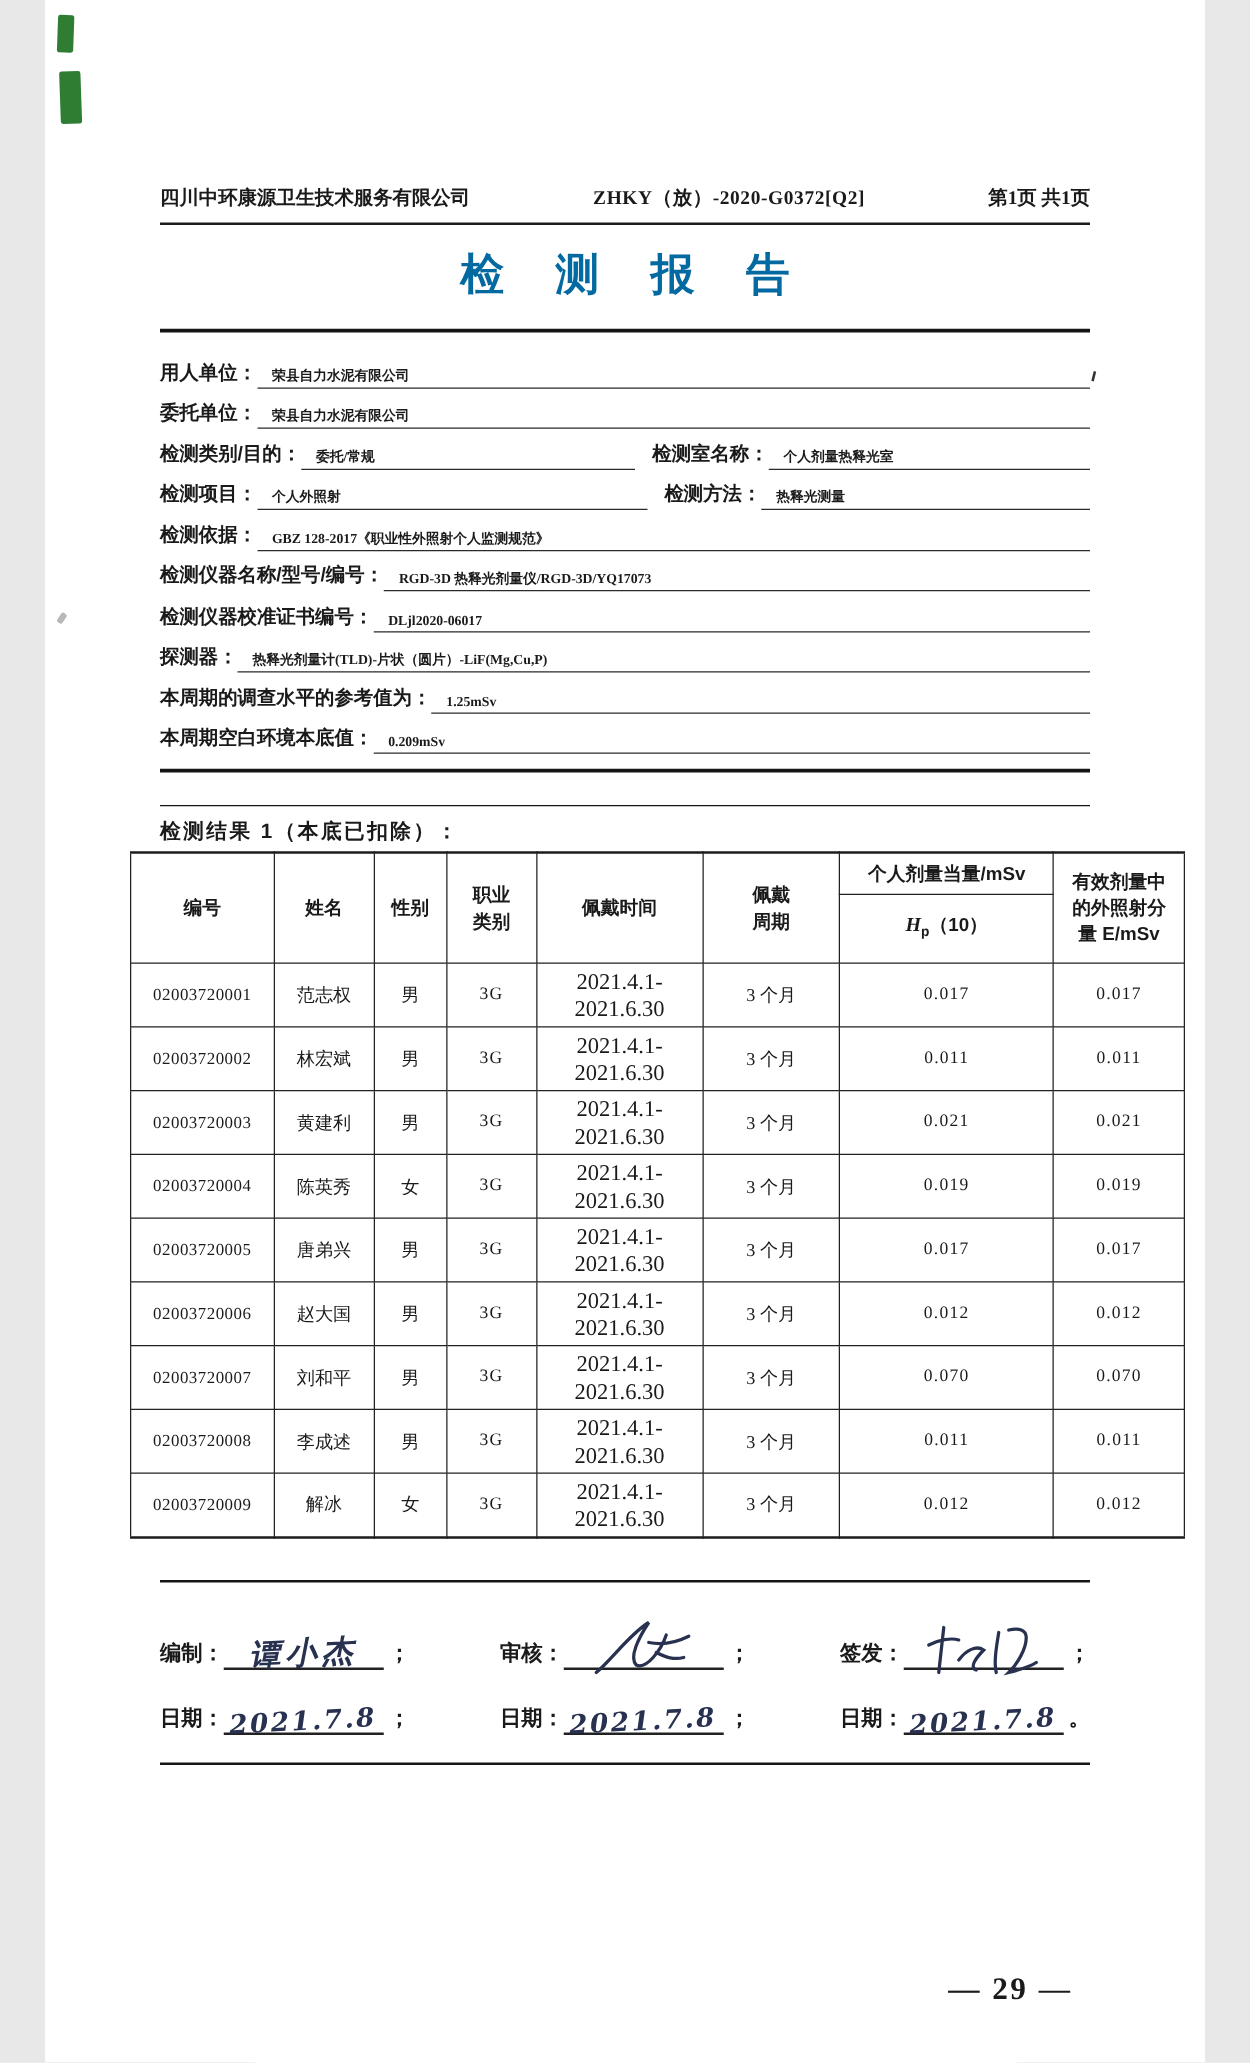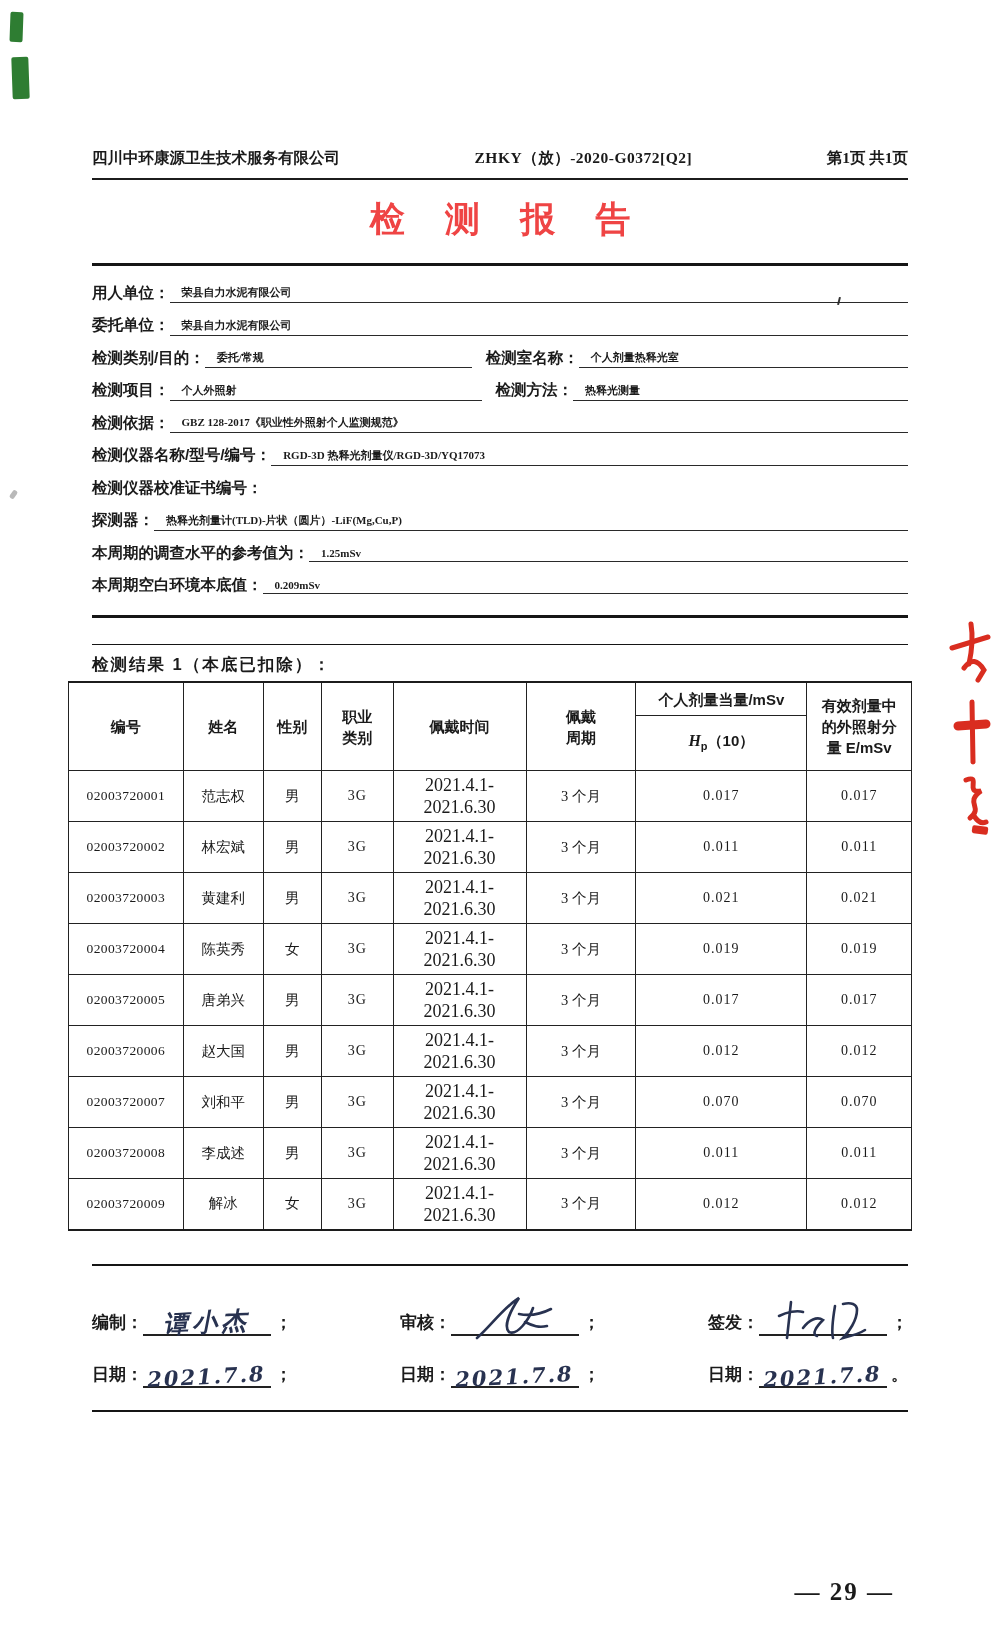--- a/index.html
+++ b/index.html
@@ -1,47 +1,47 @@
 <!DOCTYPE html>
 <html><head>
 <meta charset="utf-8">
 <style>
   html,body{margin:0;padding:0;background:#e8e8e8;}
   .page{
-    position:relative;width:1000px;height:1650px;background:#ffffff;
+    position:relative;width:928px;height:1650px;background:#ffffff;
     margin:0 auto;overflow:hidden;
     font-family:"Liberation Serif","DejaVu Serif",serif;
     color:#1a1a1a;
   }
   .content{position:absolute;left:92px;right:92px;top:0;}
 
   
   .header-row{
     display:flex;justify-content:space-between;align-items:flex-end;
     margin-top:148px;padding-bottom:9px;border-bottom:2px solid #1c1c1c;
     font-size:15.5px;font-weight:600;
   }
   .header-row .mid{letter-spacing:.5px;}
 
   .report-title{
     text-align:center;margin-top:16px;
-    font-family:Liberation Serif, serif;
+    font-family:Liberation Sans, sans-serif;
     font-size:35px;font-weight:800;letter-spacing:.45em;text-indent:.45em;
-    color:#ef4444;
+    color:#0369a1;
   }
   .rule{background:#151515;}
   .rule.thick{height:3px;margin-top:20px;}
   .rule.mid2{height:2.5px;margin-top:12px;}
   .rule.thin{height:1.5px;margin-top:26px;}
   .rule.sig-top{height:2px;margin-top:33px;}
   .rule.sig-bottom{height:2px;margin-top:22px;}
 
   
   .fields{margin-top:12px;}
-  .field-row{display:flex;align-items:center;height:32.5px;font-size:15.5px;}
+  .field-row{display:flex;align-items:flex-end;height:32.5px;font-size:15.5px;}
   .flabel{
     font-family:"Liberation Sans","DejaVu Sans",sans-serif;
     font-weight:700;white-space:nowrap;padding-bottom:2px;font-size:15.5px;
   }
   .fvalue{
     flex:1;border-bottom:1.5px solid #2a2a2a;padding:0 0 2px 12px;
     font-weight:600;white-space:nowrap;font-size:11px;
   }
   .fvalue.short{flex:none;}
   .w300{width:300px;} .w255{width:255px;}
@@ -177,20 +177,21 @@
         <span class="fvalue">GBZ 128-2017《职业性外照射个人监测规范》</span>
       </div>
 
       <div class="field-row">
         <span class="flabel">检测仪器名称/型号/编号：</span>
         <span class="fvalue">RGD-3D 热释光剂量仪/RGD-3D/YQ17073</span>
       </div>
 
       <div class="field-row">
         <span class="flabel">检测仪器校准证书编号：</span>
+        <span class="fvalue">DLjl2020-06017</span>
       </div>
 
       <div class="field-row">
         <span class="flabel">探测器：</span>
         <span class="fvalue">热释光剂量计(TLD)-片状（圆片）-LiF(Mg,Cu,P)</span>
       </div>
 
 
       <div class="field-row">
         <span class="flabel">本周期的调查水平的参考值为：</span>

